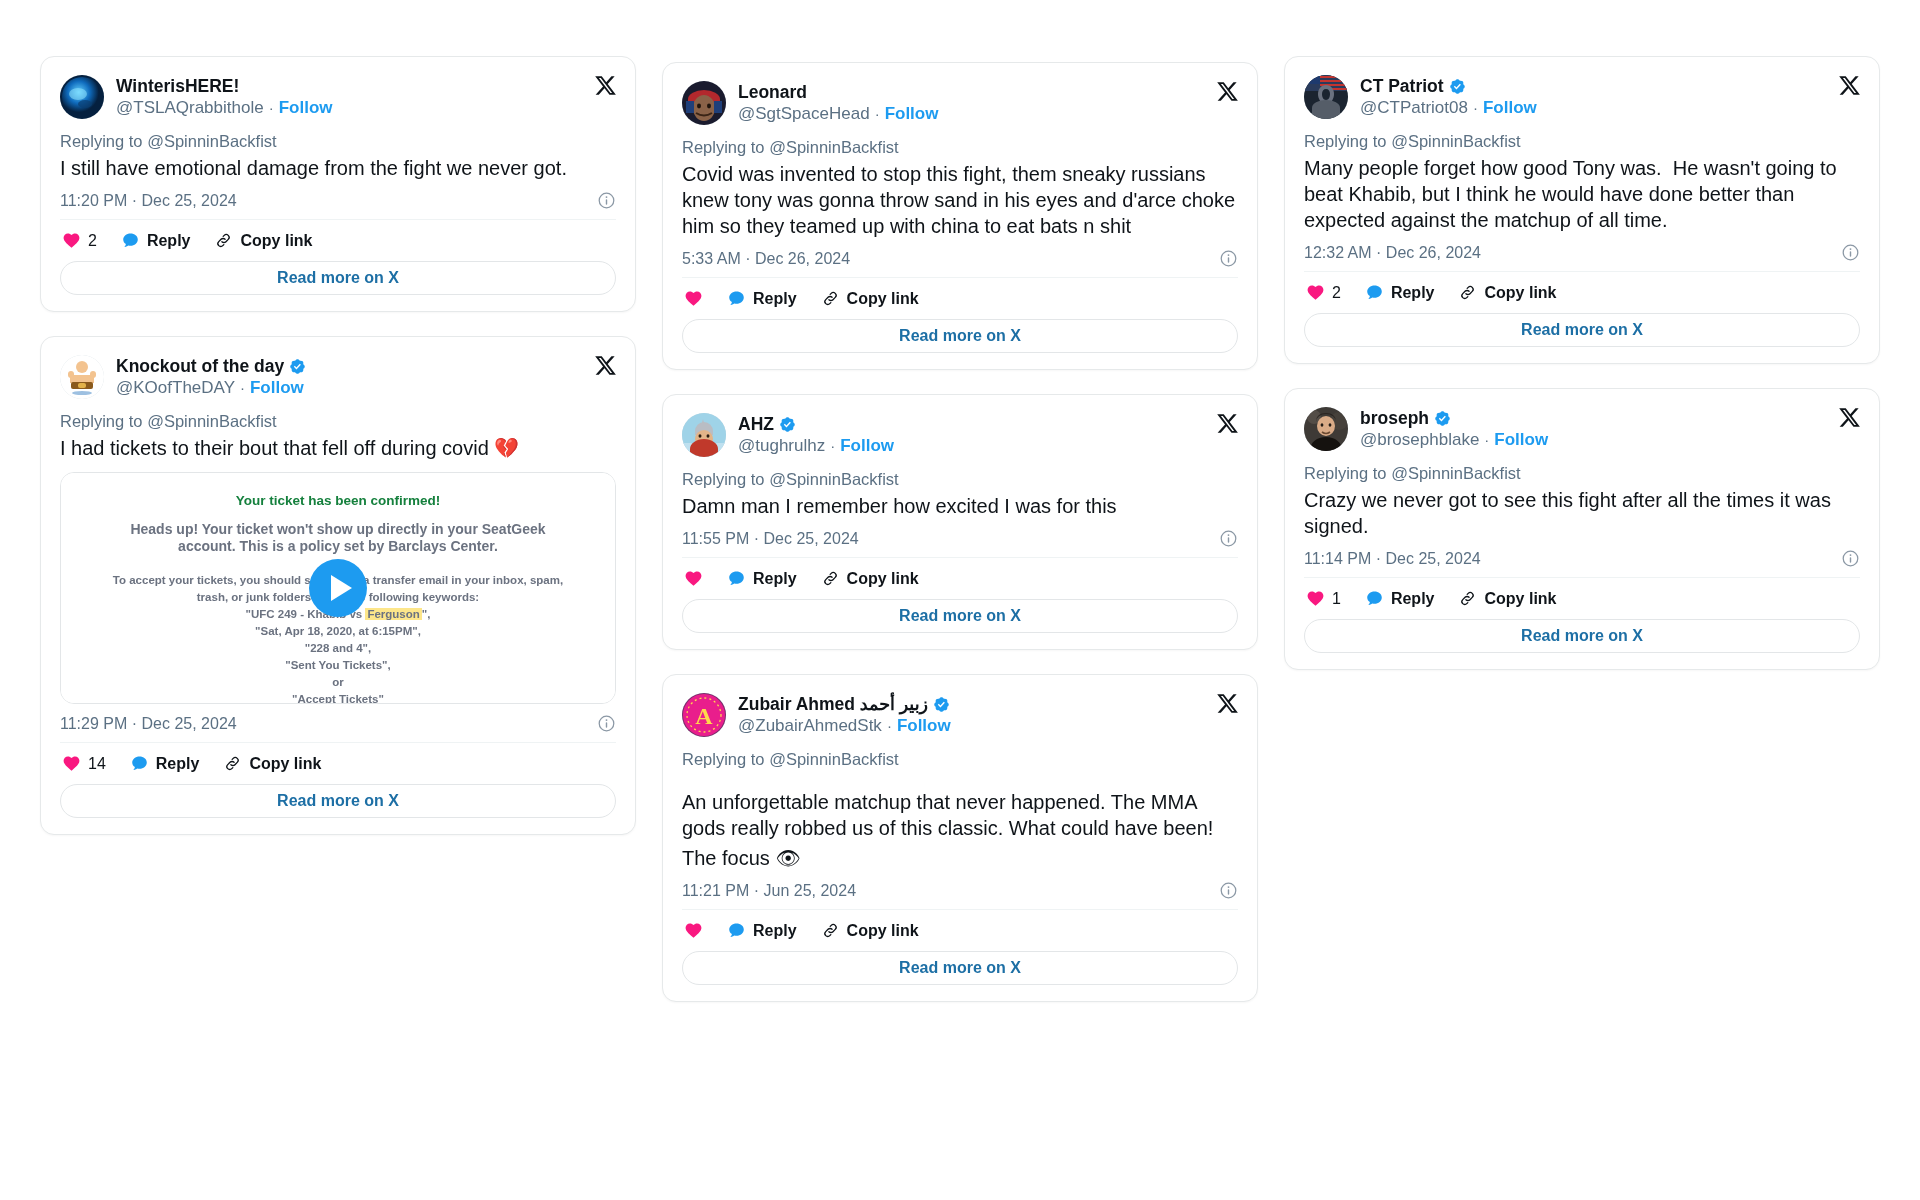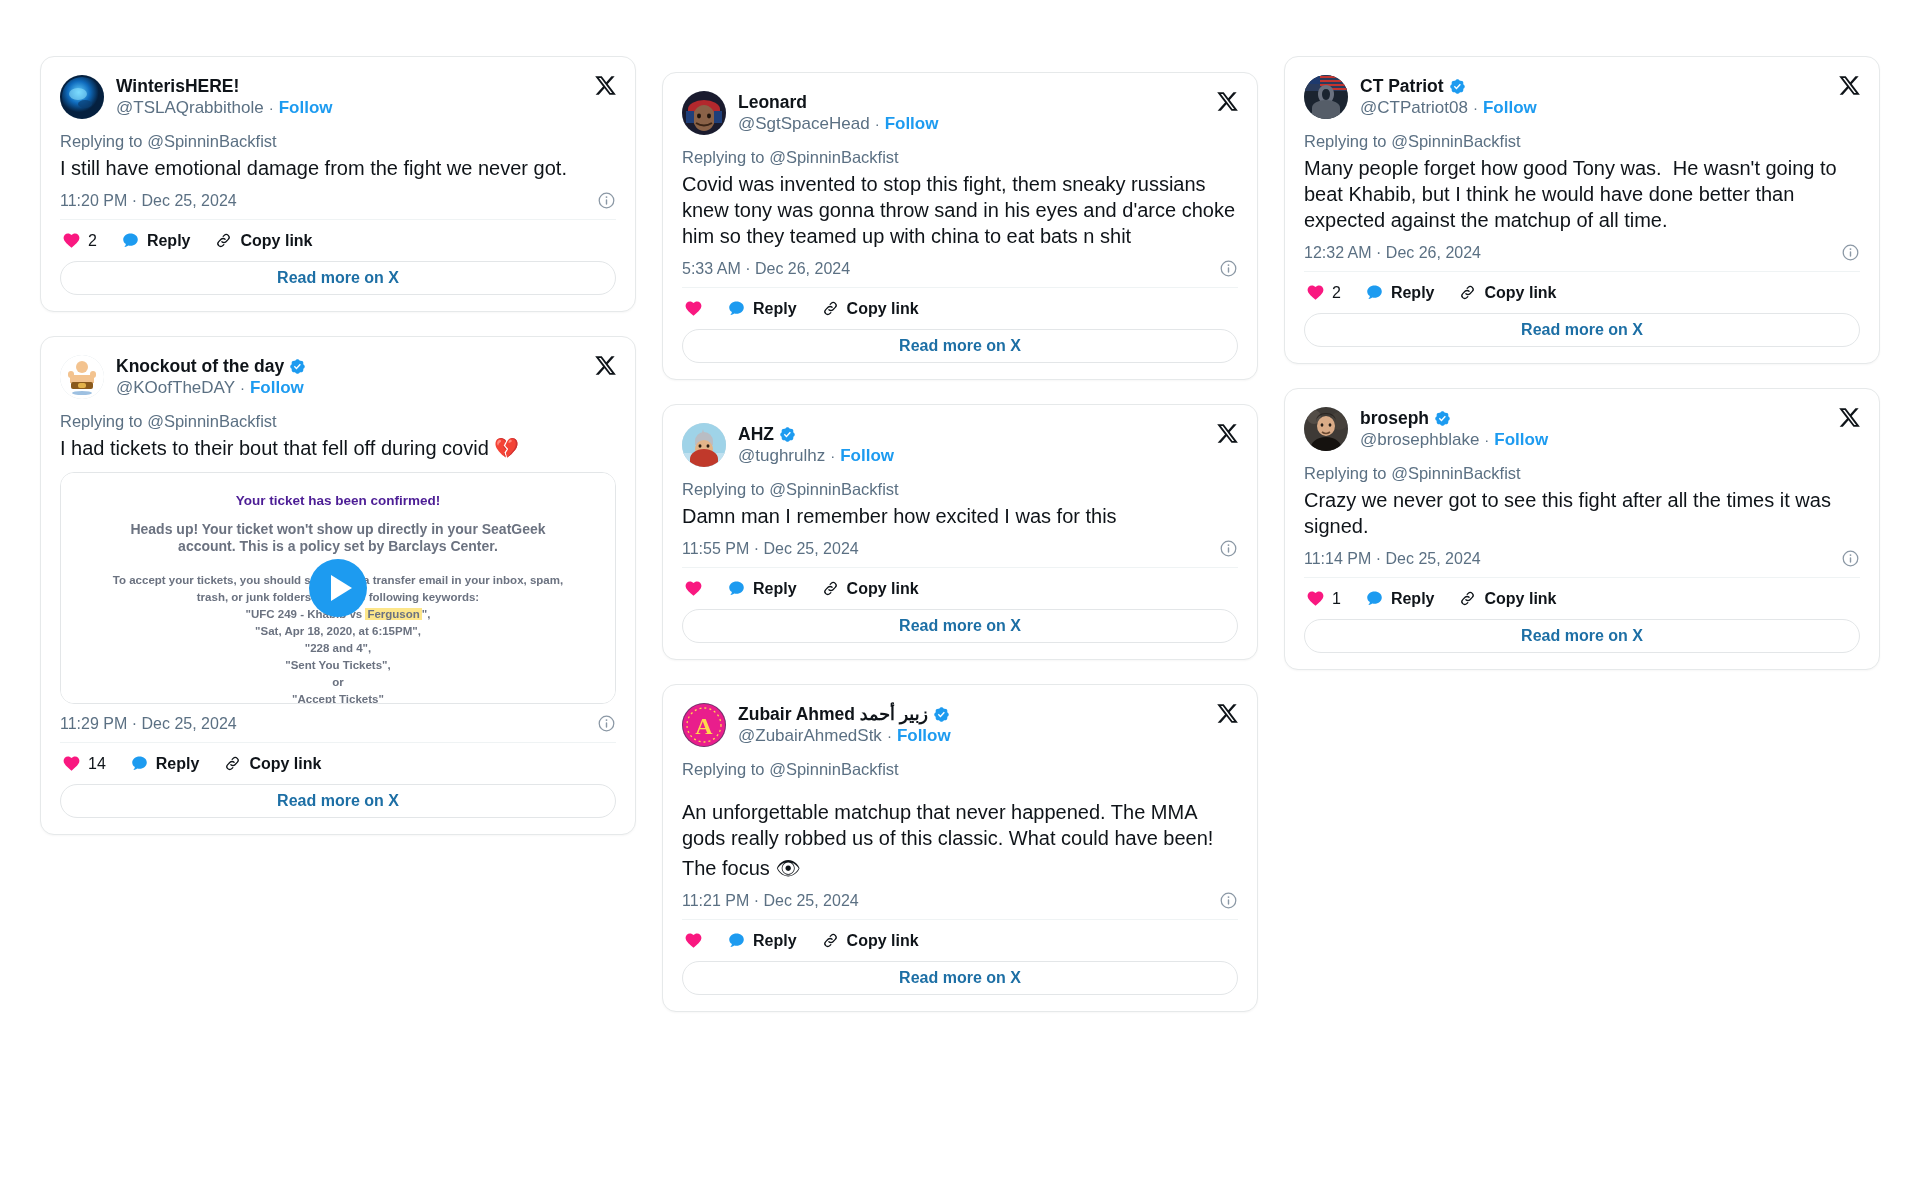--- a/index.html
+++ b/index.html
@@ -12,21 +12,21 @@
   }
   .board {
     position: relative;
     width: 1920px; height: 1200px;
     padding: 56px 40px;
     display: flex;
     align-items: flex-start;
     gap: 26px;
   }
   .column { width: 608px; display: flex; flex-direction: column; gap: 24px; }
-  .col-mid { margin-top: 16px; }
+  .col-mid { margin-top: 6px; }
 
   .tweet-card {
     position: relative;
     background: #ffffff;
     border: 1px solid #e6e9ea;
     border-radius: 14px;
     padding: 18px 19px 16px 19px;
     box-shadow: 0 1px 2px rgba(0,0,0,0.035);
   }
 
@@ -78,21 +78,21 @@
     text-align: center;
   }
   .media-leftbar {
     position: absolute; left: 12px; top: 0; bottom: 0; width: 22px;
     background: #f2f3f5; border-right: 1px solid #e6e9ea;
   }
   .media-rightbar {
     position: absolute; right: 12px; top: 0; bottom: 0; width: 22px;
     background: #f2f3f5; border-left: 1px solid #e6e9ea;
   }
-  .tk-title { font-size: 13.5px; font-weight: bold; color: #4c1d95; margin-top: 8px; }
+  .tk-title { font-size: 13.5px; font-weight: bold; color: #15803d; margin-top: 8px; }
   .tk-sub { font-size: 14px; font-weight: bold; color: #6b7280; line-height: 17px; margin-top: 13px; }
   .tk-body { font-size: 11.5px; font-weight: bold; color: #6b7280; line-height: 17px; margin-top: 17px; }
   .tk-kw { font-size: 11.5px; font-weight: bold; color: #6b7280; line-height: 17px; }
   .hl { background: #fde68a; padding: 0 2px; }
   .play-btn {
     position: absolute; left: 50%; top: 50%;
     transform: translate(-50%,-50%);
     width: 58px; height: 58px; border-radius: 50%;
     background: #1d9bf0; display: flex; align-items: center; justify-content: center;
     cursor: pointer; z-index: 4;
@@ -494,21 +494,21 @@
               <span class="handle">@ZubairAhmedStk</span>
               <span class="dot-sep">·</span>
               <span class="follow">Follow</span>
             </div>
           </div>
         </div>
         <div class="replying">Replying to @SpinninBackfist</div>
         <div class="tweet-text block2">An unforgettable matchup that never happened. The MMA gods really robbed us of this classic. What could have been!</div>
         <div class="tweet-text">The focus <span class="emoji">👁</span></div>
         <div class="meta-row">
-          <span class="timestamp">11:21 PM · Dec 25, 2024</span>
+          <span class="timestamp">11:21 PM · Jun 25, 2024</span>
           <span class="info-icon">
             <svg viewBox="0 0 24 24">
               <circle cx="12" cy="12" r="9.2" fill="none" stroke="#8b98a5" stroke-width="1.6"></circle>
               <circle cx="12" cy="7.7" r="1.15" fill="#8b98a5"></circle>
               <rect x="11.1" y="10.4" width="1.8" height="7" rx="0.9" fill="#8b98a5"></rect>
             </svg>
           </span>
         </div>
         <div class="divider"></div>
         <div class="actions">

